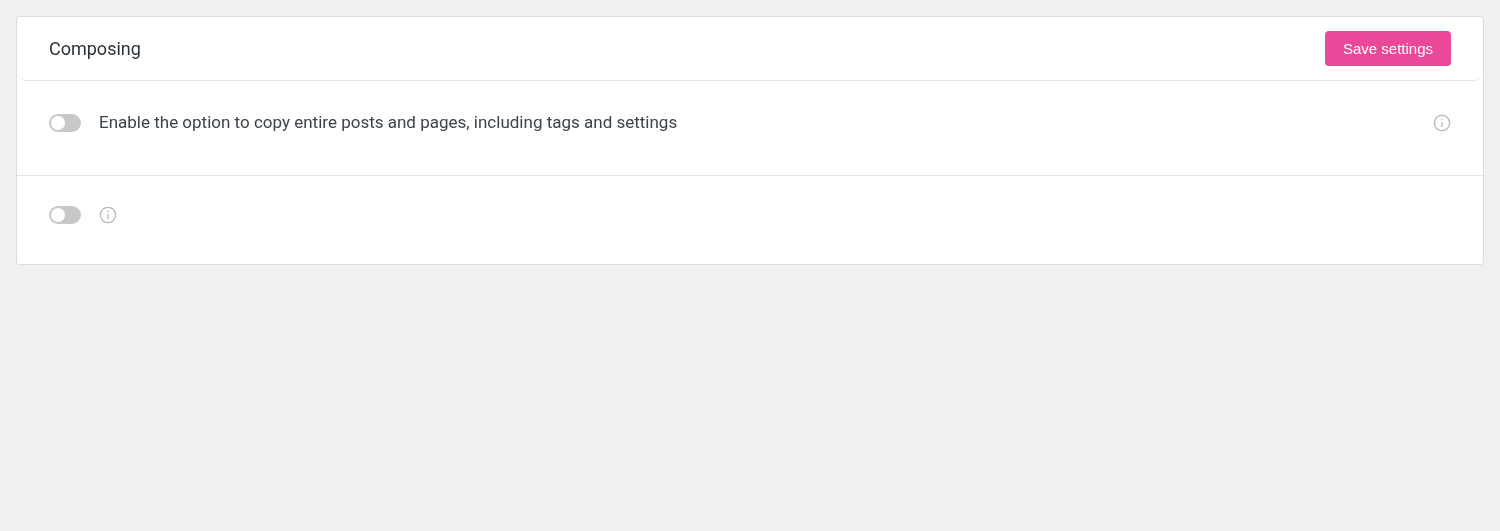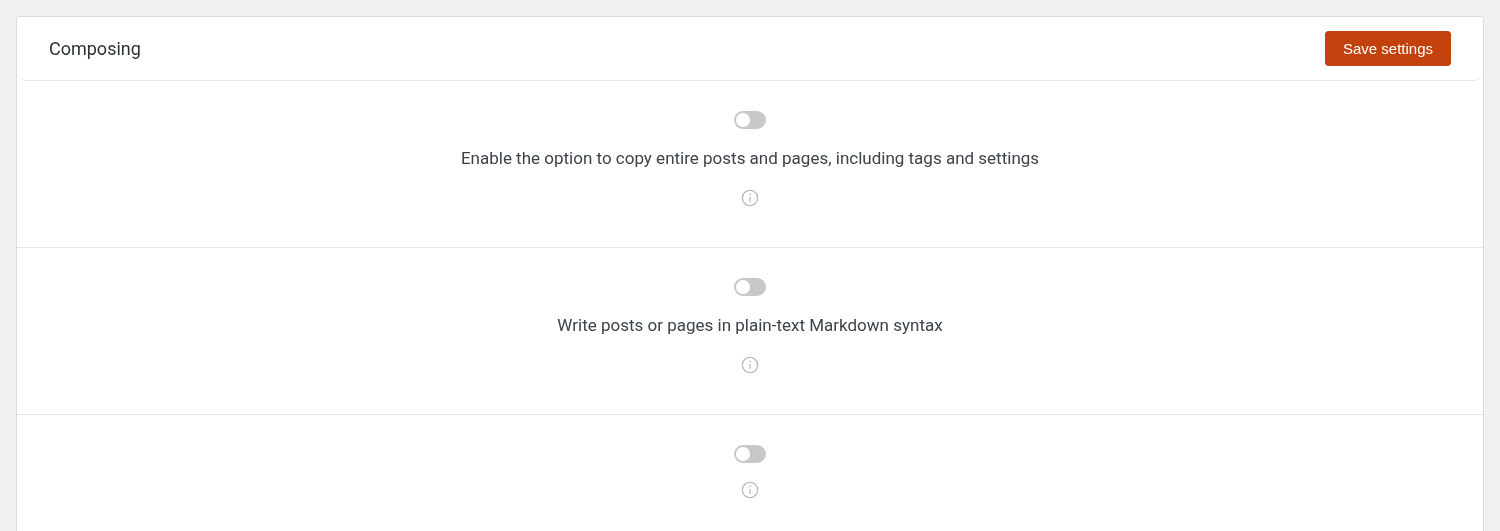--- a/index.html
+++ b/index.html
@@ -27,35 +27,34 @@
       padding: 14px 32px;
       border-bottom: 1px solid #e5e5e5;
       border-radius: 9px;
     }
     .card-title {
       font-size: 18px;
       font-weight: 400;
       color: #2c3338;
     }
     .save-button {
-      background: #c2410c;
+      background: #ec4899;
       color: #fff;
       border: none;
       border-radius: 4px;
       padding: 9px 18px;
       font-size: 15px;
       cursor: pointer;
     }
     .setting-row {
       display: flex;
       align-items: center;
       padding: 30px 32px 40px 32px;
       border-bottom: 1px solid #e5e5e5;
       gap: 18px;
-      flex-direction: column;
     }
     .setting-row:last-child {
       border-bottom: none;
     }
     .toggle {
       position: relative;
       width: 32px;
       height: 18px;
       flex-shrink: 0;
       cursor: pointer;
@@ -109,34 +108,20 @@
     <div class="setting-label">Enable the option to copy entire posts and pages, including tags and settings</div>
     <span class="info-icon">
       <svg viewBox="0 0 20 20" width="18" height="18" fill="none" stroke="currentColor" stroke-width="1.5">
         <circle cx="10" cy="10" r="8.5"></circle>
         <circle cx="10" cy="6" r="0.9" fill="currentColor" stroke="none"></circle>
         <line x1="10" y1="9" x2="10" y2="14.5"></line>
       </svg>
     </span>
   </div>
 
-  <div class="setting-row">
-    <div class="toggle">
-      <div class="toggle-track"></div>
-      <div class="toggle-knob"></div>
-    </div>
-    <div class="setting-label">Write posts or pages in plain-text Markdown syntax</div>
-    <span class="info-icon">
-      <svg viewBox="0 0 20 20" width="18" height="18" fill="none" stroke="currentColor" stroke-width="1.5">
-        <circle cx="10" cy="10" r="8.5"></circle>
-        <circle cx="10" cy="6" r="0.9" fill="currentColor" stroke="none"></circle>
-        <line x1="10" y1="9" x2="10" y2="14.5"></line>
-      </svg>
-    </span>
-  </div>
 
 
   <div class="setting-row">
     <div class="toggle">
       <div class="toggle-track"></div>
       <div class="toggle-knob"></div>
     </div>
     <span class="info-icon">
       <svg viewBox="0 0 20 20" width="18" height="18" fill="none" stroke="currentColor" stroke-width="1.5">
         <circle cx="10" cy="10" r="8.5"></circle>

